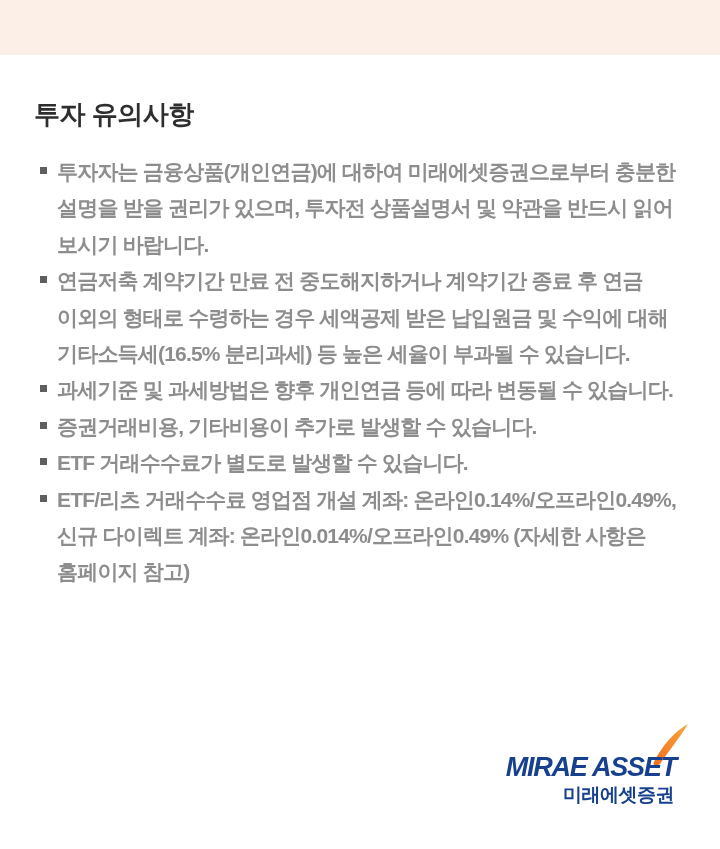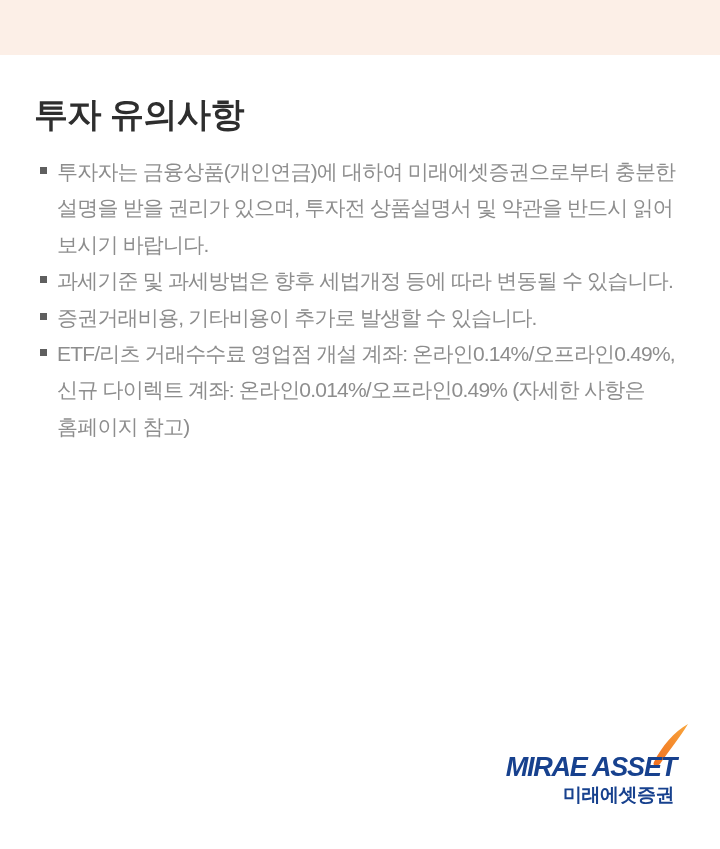--- a/index.html
+++ b/index.html
@@ -17,38 +17,38 @@
   .top-band {
     width: 720px;
     height: 55px;
     background: #fcefe7;
   }
   .content {
     padding: 0 28px 0 34px;
   }
   .page-title {
     margin: 45px 0 0 0;
-    font-size: 34px;
+    font-size: 26px;
     line-height: 28px;
     font-weight: 700;
     color: #2e2e2e;
     letter-spacing: -0.5px;
   }
   .notice-list {
     list-style: none;
     margin: 26px 0 0 6px;
     padding: 0;
     width: 648px;
   }
   .notice-item {
     position: relative;
     padding-left: 17px;
     font-size: 21px;
     line-height: 36.4px;
-    font-weight: 400;
+    font-weight: 700;
     color: #8d8d8d;
     letter-spacing: -0.8px;
     word-break: keep-all;
   }
   .bullet-square {
     position: absolute;
     left: 0;
     top: 13px;
     width: 7px;
     height: 7px;
@@ -70,25 +70,33 @@
 <div class="content">
   <h1 class="page-title">투자 유의사항</h1>
 
   <ul class="notice-list">
     <li class="notice-item">
       <span class="bullet-square"></span>
       <span>투자자는 금융상품(개인연금)에 대하여 미래에셋증권으로부터 충분한 설명을 받을 권리가 있으며, 투자전 상품설명서 및 약관을 반드시 읽어 보시기 바랍니다.</span>
     </li>
     <li class="notice-item">
       <span class="bullet-square"></span>
-      <span>과세기준 및 과세방법은 향후 세법개정 등에 따라 변동될 수 있습니다.</span>
+      <span>연금저축 계약기간 만료 전 중도해지하거나 계약기간 종료 후 연금 이외의 형태로 수령하는 경우 세액공제 받은 납입원금 및 수익에 대해 기타소득세(16.5% 분리과세) 등 높은 세율이 부과될 수 있습니다.</span>
+    </li>
+    <li class="notice-item">
+      <span class="bullet-square"></span>
+      <span>과세기준 및 과세방법은 향후 개인연금 등에 따라 변동될 수 있습니다.</span>
     </li>
     <li class="notice-item">
       <span class="bullet-square"></span>
       <span>증권거래비용, 기타비용이 추가로 발생할 수 있습니다.</span>
+    </li>
+    <li class="notice-item">
+      <span class="bullet-square"></span>
+      <span>ETF 거래수수료가 별도로 발생할 수 있습니다.</span>
     </li>
     <li class="notice-item">
       <span class="bullet-square"></span>
       <span>ETF/리츠 거래수수료 영업점 개설 계좌: 온라인0.14%/오프라인0.49%, 신규 다이렉트 계좌: 온라인0.014%/오프라인0.49% (자세한 사항은 홈페이지 참고)</span>
     </li>
   </ul>
 </div>
 
 <svg class="brand-logo" viewBox="0 0 192 84" xmlns="http://www.w3.org/2000/svg" aria-hidden="false">
   <defs>

